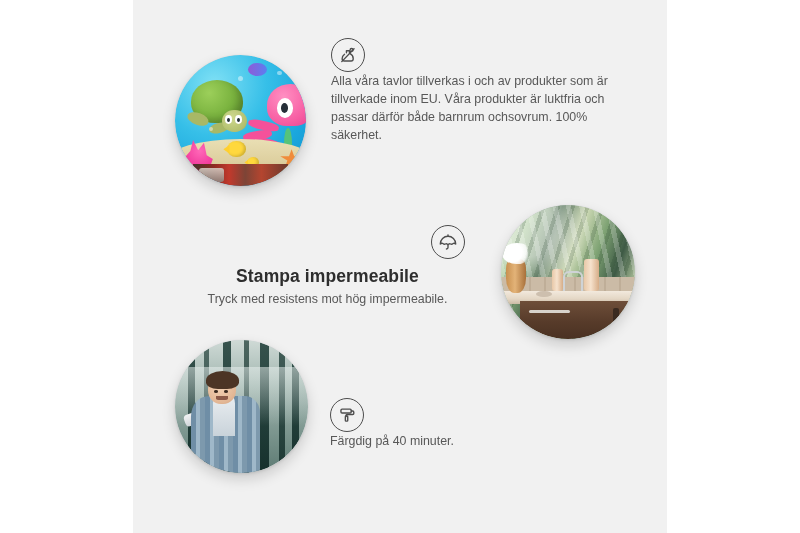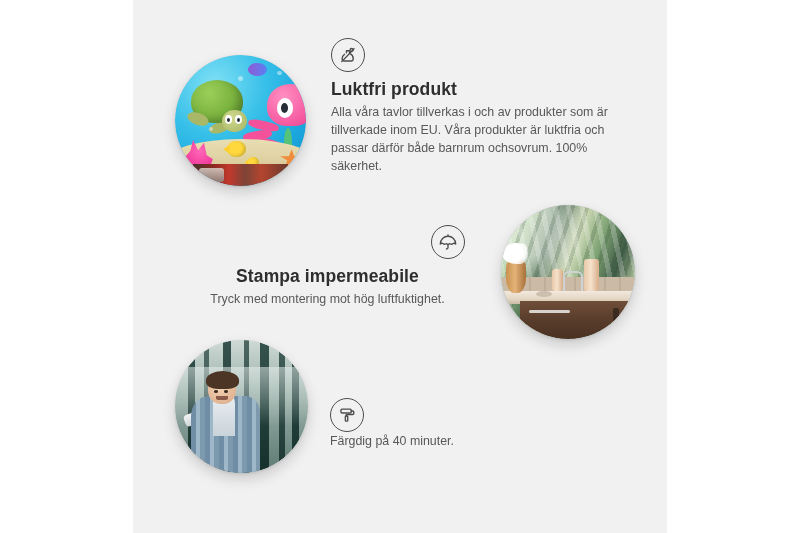--- a/index.html
+++ b/index.html
@@ -374,21 +374,20 @@
 
     <div class="text-col align-left" id="text-1">
       <div class="icon-badge">
         <svg class="ico" width="22" height="22" viewBox="0 0 24 24" aria-hidden="true">
           <path d="M8.2 11.2c-1.6 1.1-2.6 2.9-2.6 4.9 0 1.3 1 2.4 2.3 2.4h7.5c1.3 0 2.3-1.1 2.3-2.4 0-2.4-1.4-4.5-3.5-5.5"></path>
           <path d="M10.3 9.6V7.4h3.3v2.3"></path>
           <path d="M13.8 8.1h2.1c.9 0 1.6-.7 1.6-1.6s-.7-1.6-1.6-1.6-1.6.7-1.6 1.6"></path>
           <line x1="5.2" y1="19.2" x2="18.6" y2="5.1"></line>
         </svg>
       </div>
-      <div class="feat-title">Luktfri produkt</div>
       <p class="feat-body">Alla våra tavlor tillverkas i och av produkter som är tillverkade inom EU. Våra produkter är luktfria och passar därför både barnrum ochsovrum. 100% säkerhet.</p>
     </div>
   </div>
 
   <div class="feature" id="feature-2">
 
     <div class="circle-img" id="circle-2">
       <div class="circle-inner">
         <div class="bath-wall"></div>
         <div class="bath-backsplash"></div>
@@ -405,21 +404,21 @@
 
     <div class="text-col align-center" id="text-2">
       <div class="icon-badge right">
         <svg class="ico" width="22" height="22" viewBox="0 0 24 24" aria-hidden="true">
           <path d="M3.6 14.2c0-4.7 3.8-8.5 8.4-8.5s8.4 3.8 8.4 8.5c-1.2-1.1-2.1-1.1-2.8-.5-.7.6-1.5 1.3-2.8.5-1.3-.8-1.8 0-2.8.6-1-.6-1.5-1.4-2.8-.6-1.3.8-2.1.1-2.8-.5-.7-.6-1.6-.6-2.8.5z"></path>
           <line x1="12" y1="5.7" x2="12" y2="4.2"></line>
           <path d="M12 14.8v3.3c0 .9-.8 1.6-1.7 1.6"></path>
         </svg>
       </div>
       <div class="feat-title">Stampa impermeabile</div>
-      <p class="feat-body">Tryck med montering mot hög luftfuktighet.</p>
+      <p class="feat-body">Tryck med resistens mot hög impermeabile.</p>
     </div>
   </div>
 
   <div class="feature" id="feature-3">
 
     <div class="circle-img" id="circle-3">
       <div class="circle-inner">
         <div class="forest-bg"></div>
         <div class="trunk t-a"></div>
         <div class="trunk t-b"></div>

